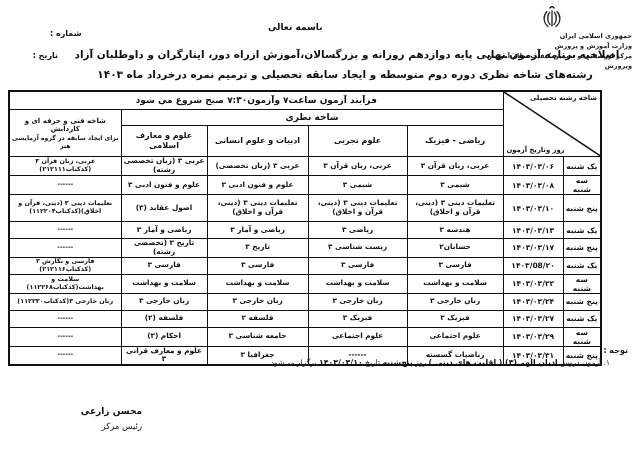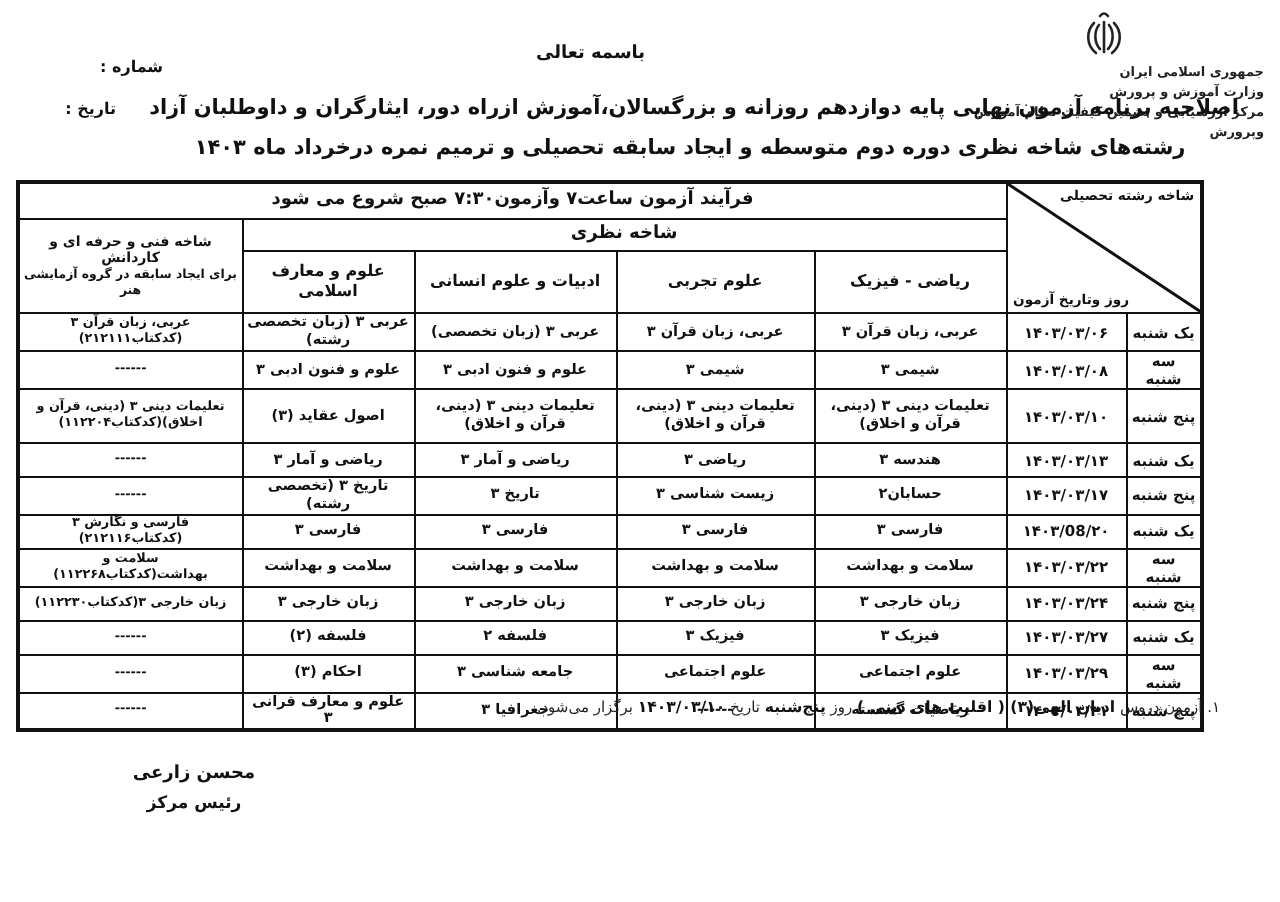--- a/index.html
+++ b/index.html
@@ -42,23 +42,23 @@
   .tech-cell{font-size:6.4px;}
   tr.r-tall td{height:26px;}
   tr.r-med td{height:18px;}
   tr.r-norm td{height:16px;}
   
   .notes{position:absolute;top:346px;right:12px;left:12px;font-size:7.5px;color:#222;}
   .notes .n-title{font-weight:bold;font-size:8px;margin-bottom:2px;}
   .note-line{margin:2px 18px 2px 0;line-height:1.5;}
   .note-line b{font-size:7.8px;color:#111;}
   
-  .signature{position:absolute;top:380px;left:52px;width:90px;text-align:center;}
+  .signature{position:absolute;top:404px;left:52px;width:90px;text-align:right;}
   .signature .s-name{font-size:9px;font-weight:bold;line-height:1.7;}
-  .signature .s-role{font-size:8.5px;font-weight:bold;line-height:1.7;}
+  .signature .s-role{font-size:8.5px;font-weight:normal;line-height:1.7;}
 </style>
 </head>
 <body>
 
 <div class="ministry">
   <svg class="emblem" width="20" height="24" viewBox="0 0 40 48">
     <g fill="none" stroke="#222" stroke-width="2.6" stroke-linecap="round">
       <path d="M20 12 L20 42"></path>
       <path d="M15 15 C 10 21, 10 33, 16 39"></path>
       <path d="M25 15 C 30 21, 30 33, 24 39"></path>
@@ -212,20 +212,21 @@
       <td class="subj">ریاضیات گسسته</td>
       <td class="subj">------</td>
       <td class="subj">جغرافیا ۳</td>
       <td class="subj">علوم و معارف قرآنی ۳</td>
       <td class="tech-cell">------</td>
     </tr>
   </tbody>
 </table>
 
 <div class="notes">
+  <div class="n-title">توجه :</div>
   <div class="note-line">
     <span>۱.</span>
     <span>آزمون دروس</span>
     <b>ادیان الهی(۳) ( اقلیت های دینی )</b>
     <span>روز</span>
     <b>پنج‌شنبه</b>
     <span>تاریخ</span>
     <b>۱۴۰۳/۰۳/۱۰</b>
     <span>برگزار می‌شود.</span>
   </div>

